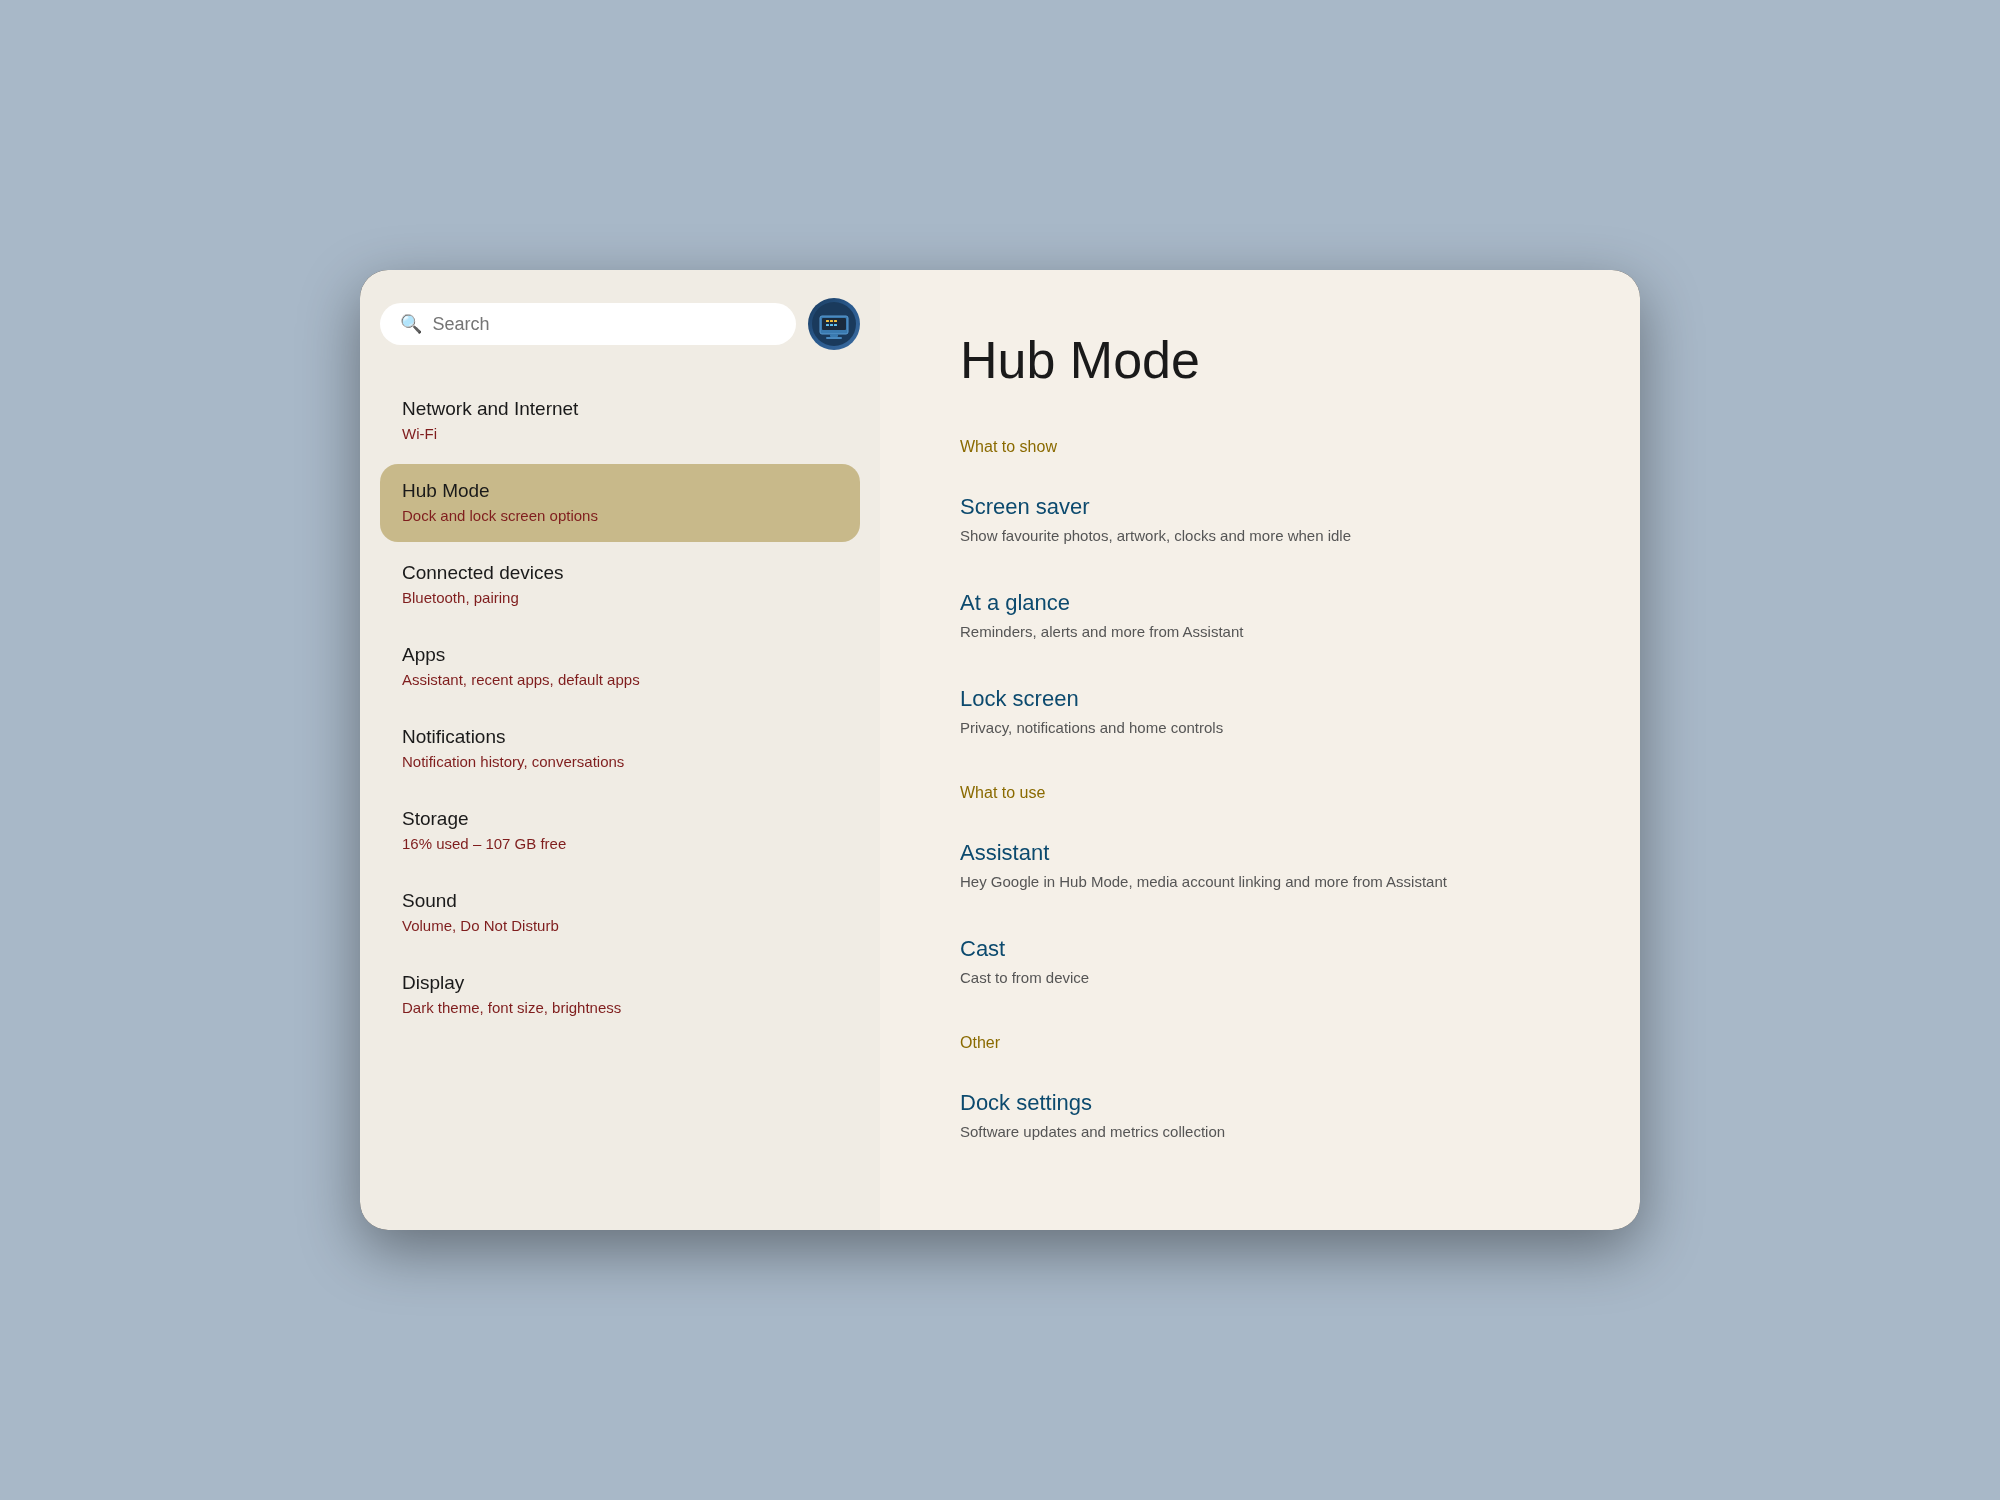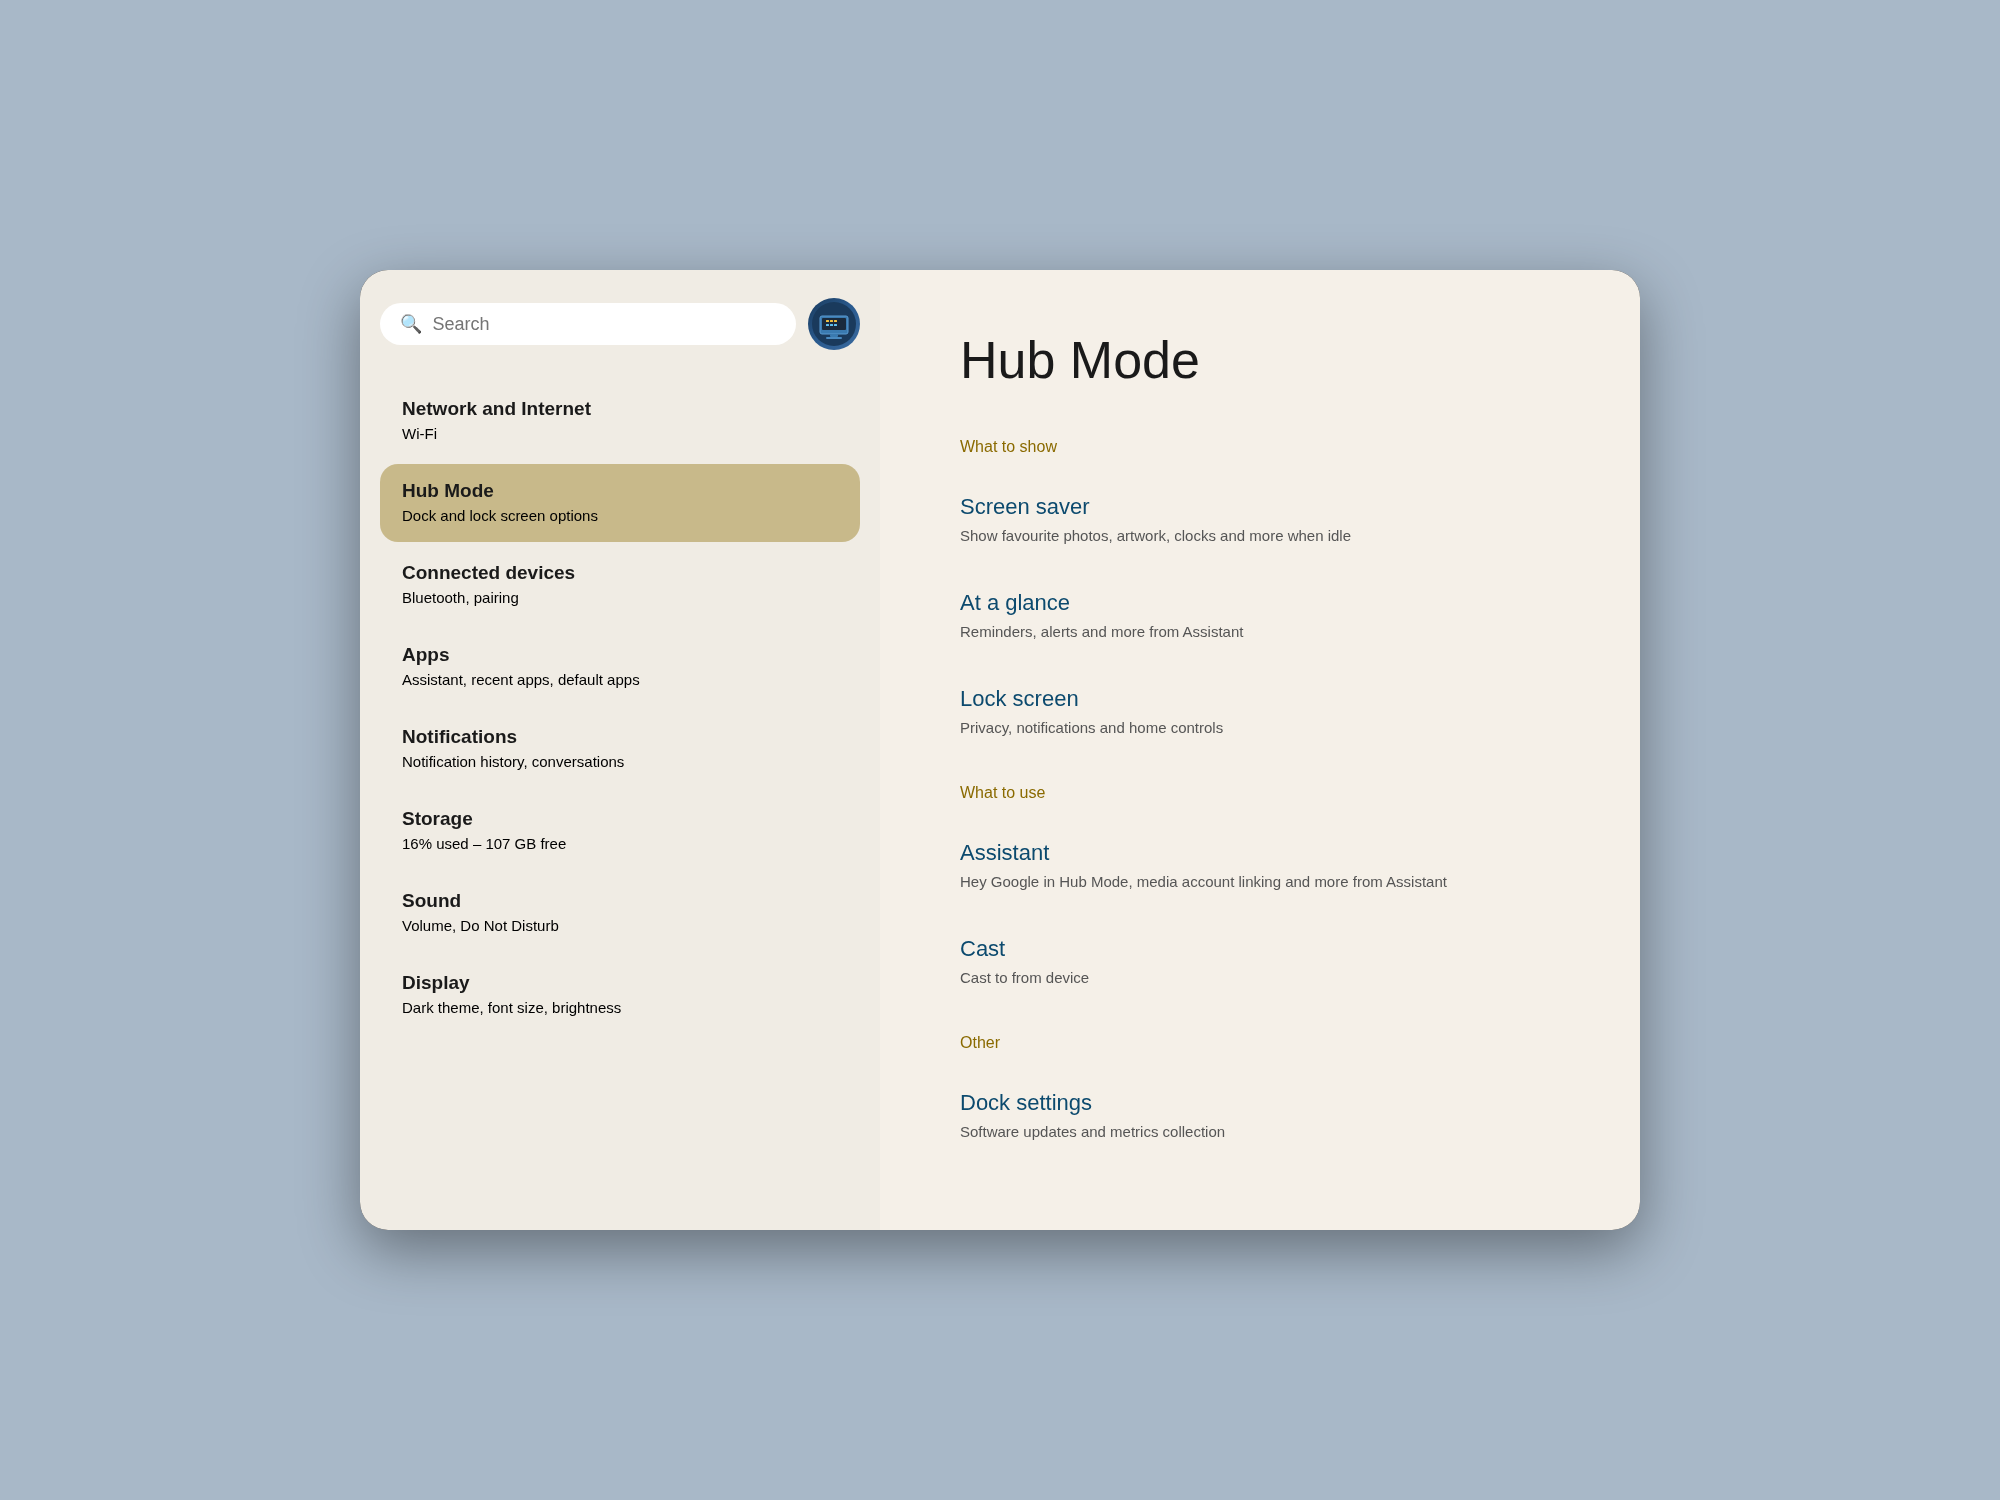--- a/index.html
+++ b/index.html
@@ -101,28 +101,28 @@
       cursor: pointer;
       margin-bottom: 4px;
     }
 
     .nav-item.active {
       background: #c8b98a;
     }
 
     .nav-item-title {
       font-size: 19px;
-      font-weight: 700;
+      font-weight: 400;
       color: #1a1a1a;
       margin-bottom: 3px;
     }
 
     .nav-item-subtitle {
       font-size: 15px;
-      color: #000000;
+      color: #7f1d1d;
       line-height: 1.4;
     }
 
     .main-content {
       flex: 1;
       background: #f5f0e8;
       padding: 60px 80px;
       overflow-y: auto;
     }
 

